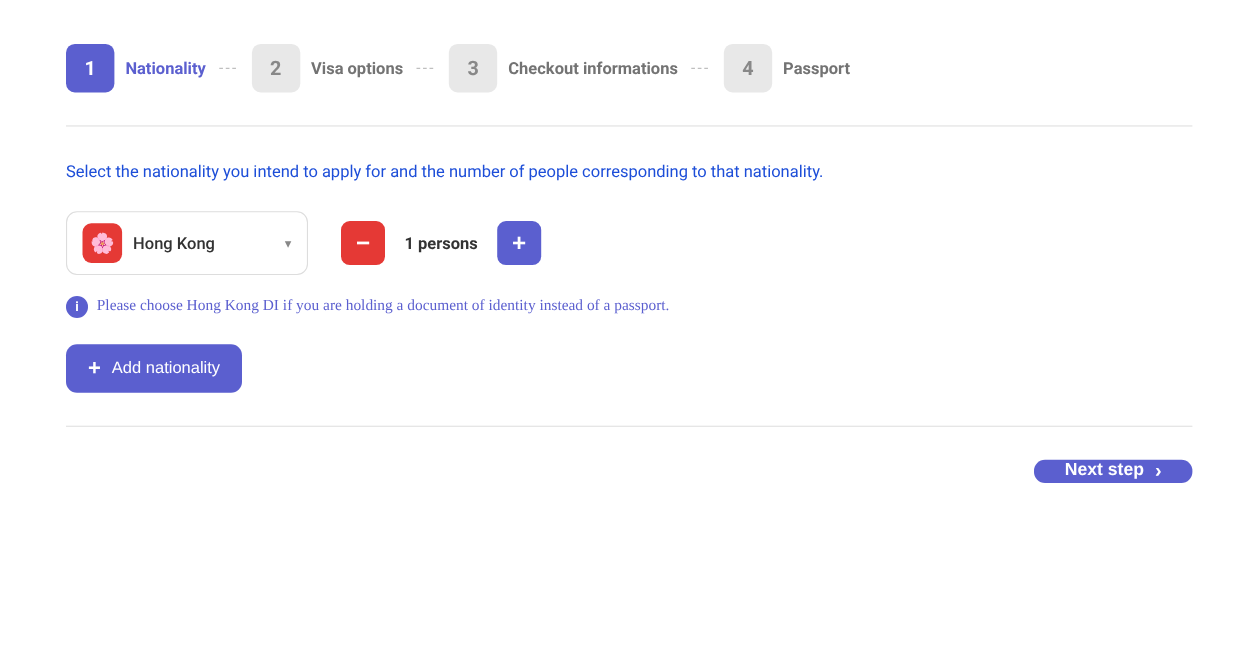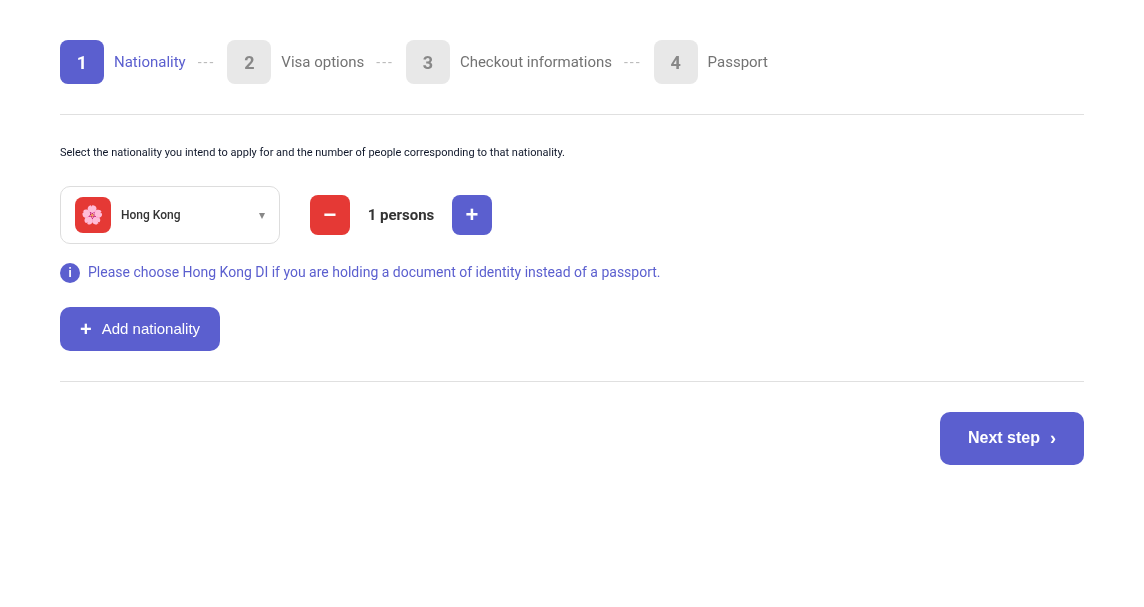--- a/index.html
+++ b/index.html
@@ -56,21 +56,21 @@
       color: #fff;
     }
 
     .step-circle.inactive {
       background-color: #e8e8e8;
       color: #888;
     }
 
     .step-label {
       font-size: 15px;
-      font-weight: 400;
+      font-weight: 700;
     }
 
     .step-label.active {
       color: #5b5fcf;
     }
 
     .step-label.inactive {
       color: #737373;
     }
 
@@ -83,22 +83,22 @@
 
     
     .divider-line {
       border: none;
       border-top: 1px solid #e0e0e0;
       margin: 20px 0 30px 0;
     }
 
     
     .description {
-      font-size: 11px;
-      color: #0f172a;
+      font-size: 15px;
+      color: #1d4ed8;
       margin-bottom: 24px;
       line-height: 1.5;
     }
 
     
     .nationality-row {
       display: flex;
       align-items: center;
       gap: 30px;
       margin-bottom: 18px;
@@ -123,21 +123,21 @@
       border-radius: 8px;
       background-color: #e53935;
       display: flex;
       align-items: center;
       justify-content: center;
       font-size: 18px;
       flex-shrink: 0;
     }
 
     .country-name {
-      font-size: 12px;
+      font-size: 15px;
       font-weight: 500;
       color: #333;
       flex: 1;
     }
 
     .dropdown-arrow {
       color: #888;
       font-size: 12px;
     }
 
@@ -198,20 +198,21 @@
       font-size: 12px;
       font-weight: 700;
       flex-shrink: 0;
       margin-top: 1px;
     }
 
     .info-text {
       font-size: 14px;
       color: #5b5fcf;
       line-height: 1.5;
+      font-family: Liberation Serif, serif;
     }
 
     
     .add-nationality-btn {
       display: flex;
       align-items: center;
       gap: 10px;
       background-color: #5b5fcf;
       color: #fff;
       border: none;
@@ -237,21 +238,21 @@
 
     
     .next-step-btn {
       display: flex;
       align-items: center;
       gap: 10px;
       background-color: #5b5fcf;
       color: #fff;
       border: none;
       border-radius: 10px;
-      padding: 16px 28px;
+      padding: 0 28px;
       cursor: pointer;
       font-size: 16px;
       font-weight: 600;
       float: right;
     }
 
     .next-arrow {
       font-size: 18px;
     }
   </style>

